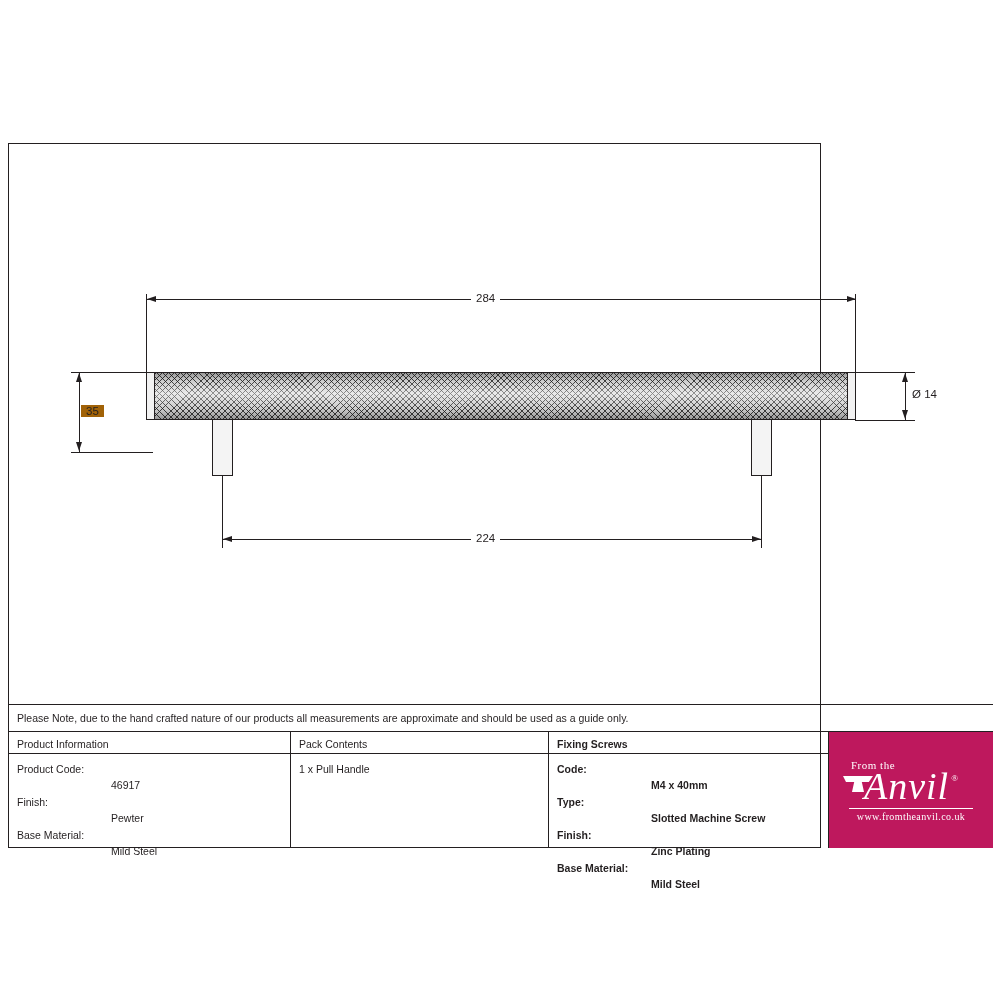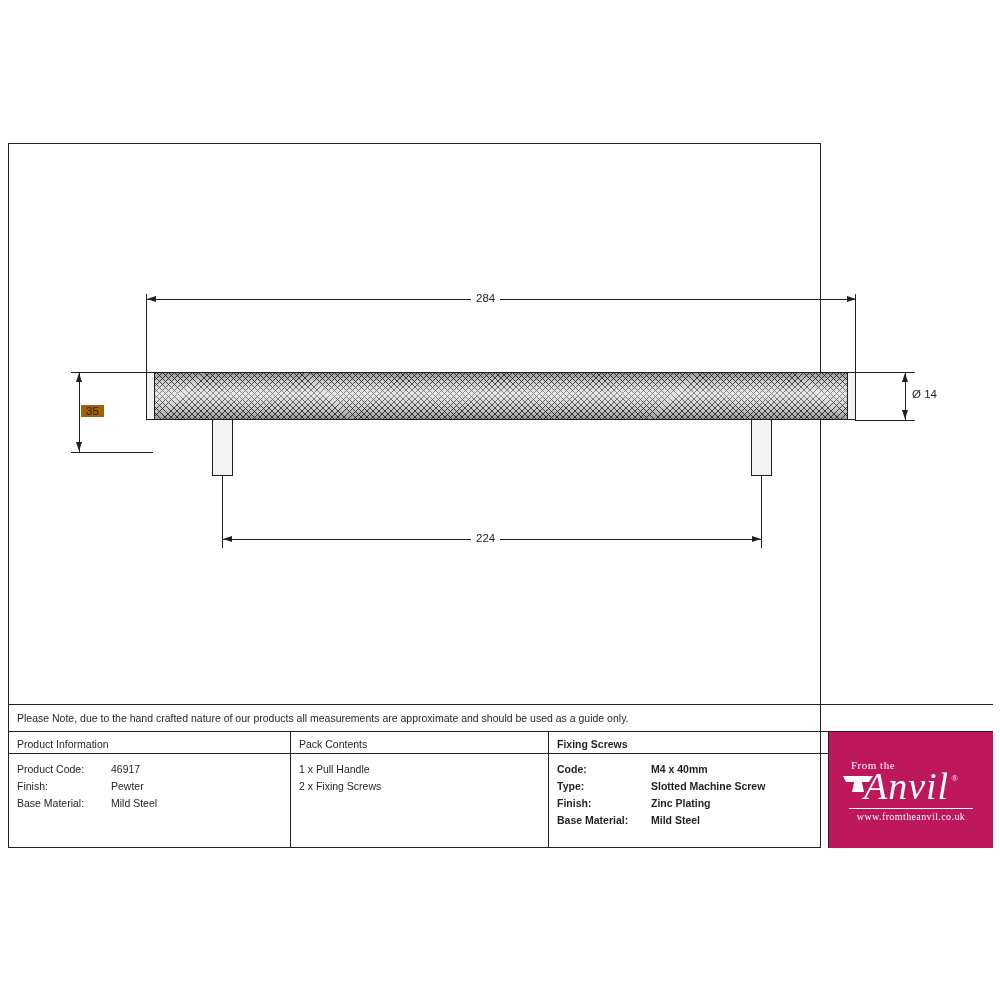--- a/index.html
+++ b/index.html
@@ -206,21 +206,21 @@
     top: 21px;
     border-top: 1px solid #231f20;
   }
   .kv {
     display: flex;
     font-size: 10.5px;
     line-height: 17px;
     color: #231f20;
   }
   .kv .k { width: 94px; flex: 0 0 94px; }
-  .kv .v { flex: 1 1 auto; }
+  .kv .v { flex: 1 1 auto; margin-top: 16px; }
   .plain {
     font-size: 10.5px;
     line-height: 17px;
     color: #231f20;
   }
 
   
   #logo {
     position: absolute;
     inset: 0;
@@ -359,21 +359,20 @@
         <span class="k">Base Material:</span>
         <span class="v">Mild Steel</span>
       </div>
     </div>
 
     <div class="col c2">
       <div class="col-title">Pack Contents</div>
       <div class="underline"></div>
 
       <div class="plain">1 x Pull Handle</div>
-      <div class="plain">2 x Fixing Screws</div>
     </div>
 
     <div class="col c3">
       <div class="col-title">Fixing Screws</div>
       <div class="underline"></div>
 
       <div class="kv">
         <span class="k">Code:</span>
         <span class="v">M4 x 40mm</span>
       </div>

